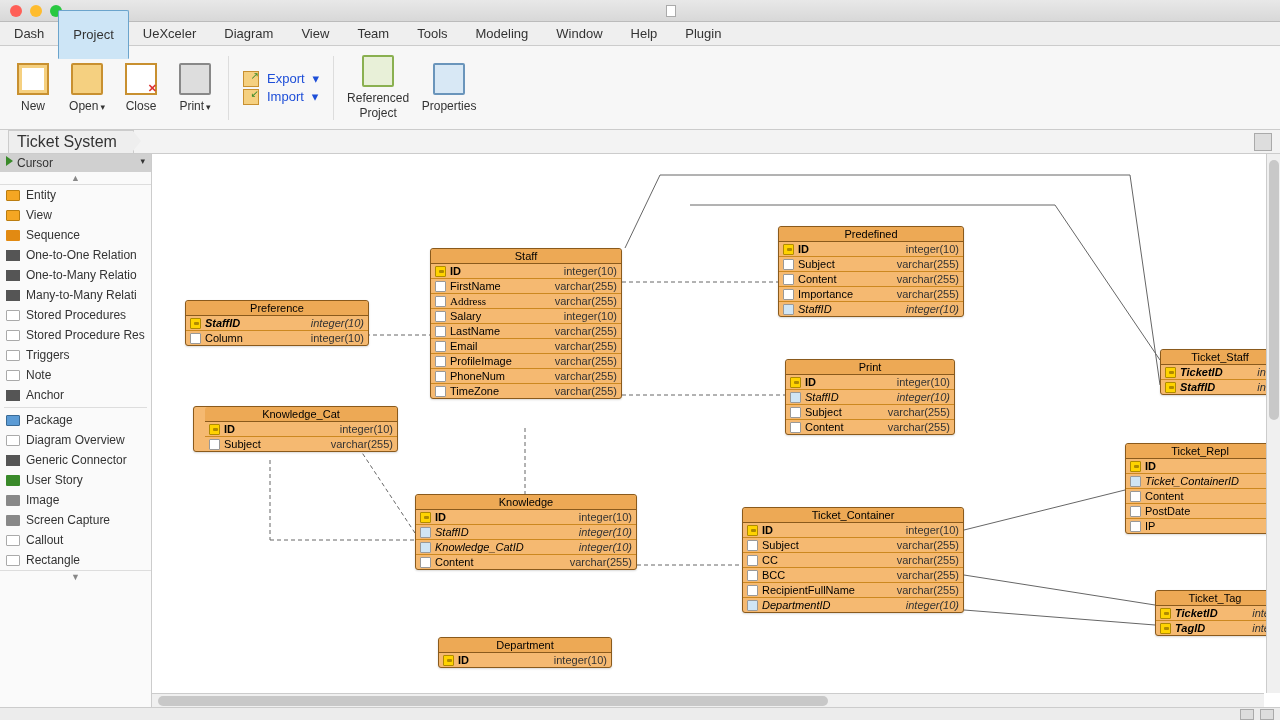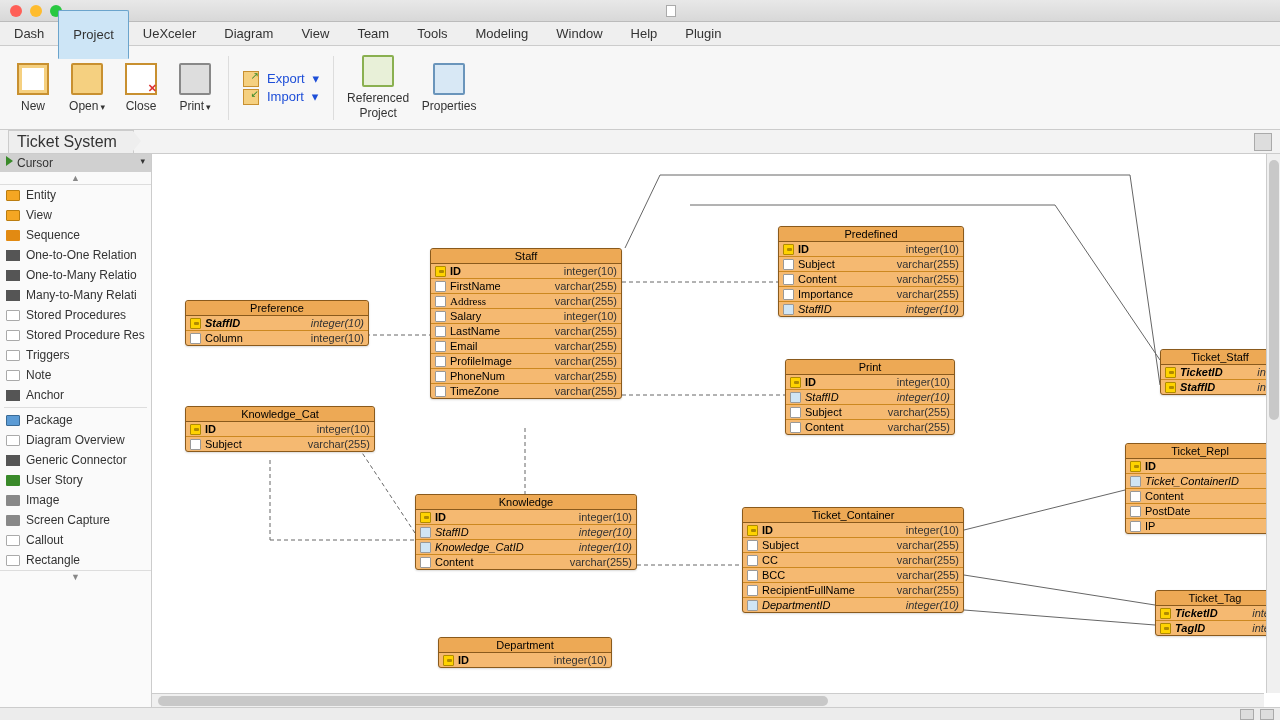--- a/index.html
+++ b/index.html
@@ -291,21 +291,21 @@
             <span class="fico pk"></span>
             <span class="fname italic" style="font-weight: bold;">StaffID</span>
             <span class="ftype" style="font-style: italic;">integer(10)</span>
           </div>
           <div class="erow">
             <span class="fico "></span>
             <span class="fname" style="font-weight: normal;">Column</span>
             <span class="ftype">integer(10)</span>
           </div>
         </div>
-        <div class="entity" style="left: 33px; top: 252px; width: 190px;">
+        <div class="entity" style="left: 41px; top: 252px; width: 205px; padding-left: 11px;">
           <div class="ehead">Knowledge_Cat</div>
           <div class="erow">
             <span class="fico pk"></span>
             <span class="fname" style="font-weight: bold;">ID</span>
             <span class="ftype">integer(10)</span>
           </div>
           <div class="erow">
             <span class="fico "></span>
             <span class="fname" style="font-weight: normal;">Subject</span>
             <span class="ftype">varchar(255)</span>

